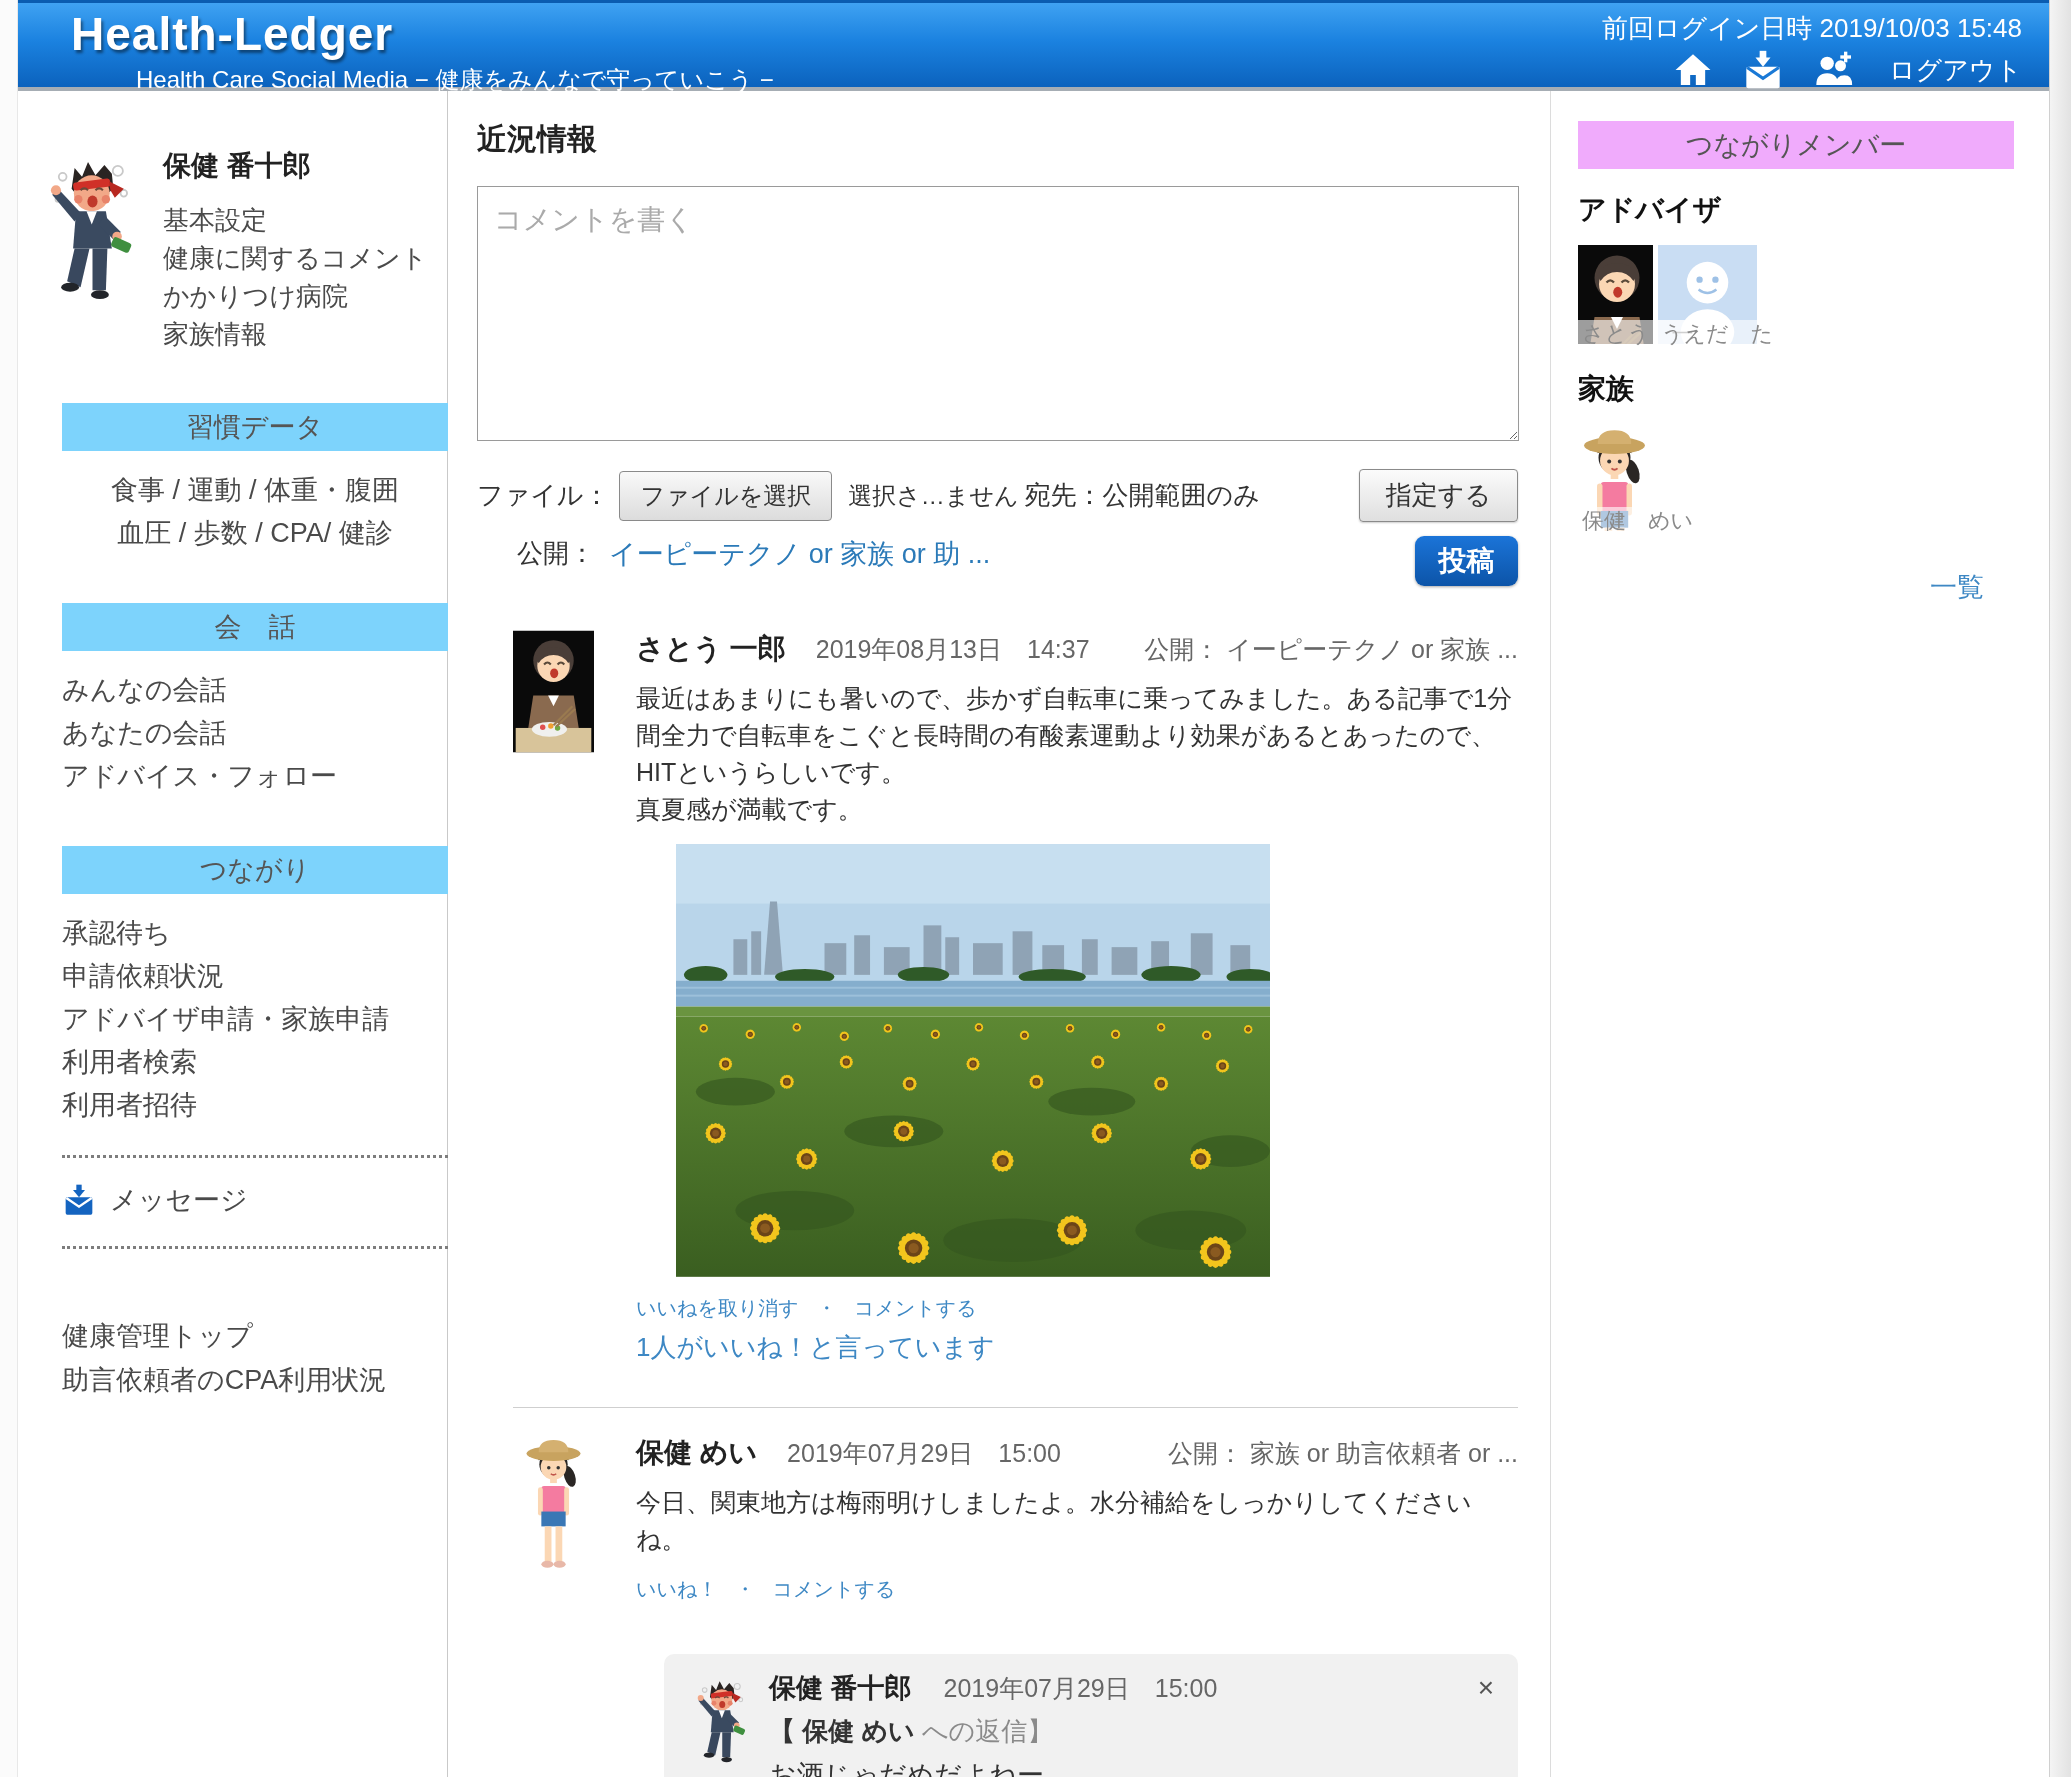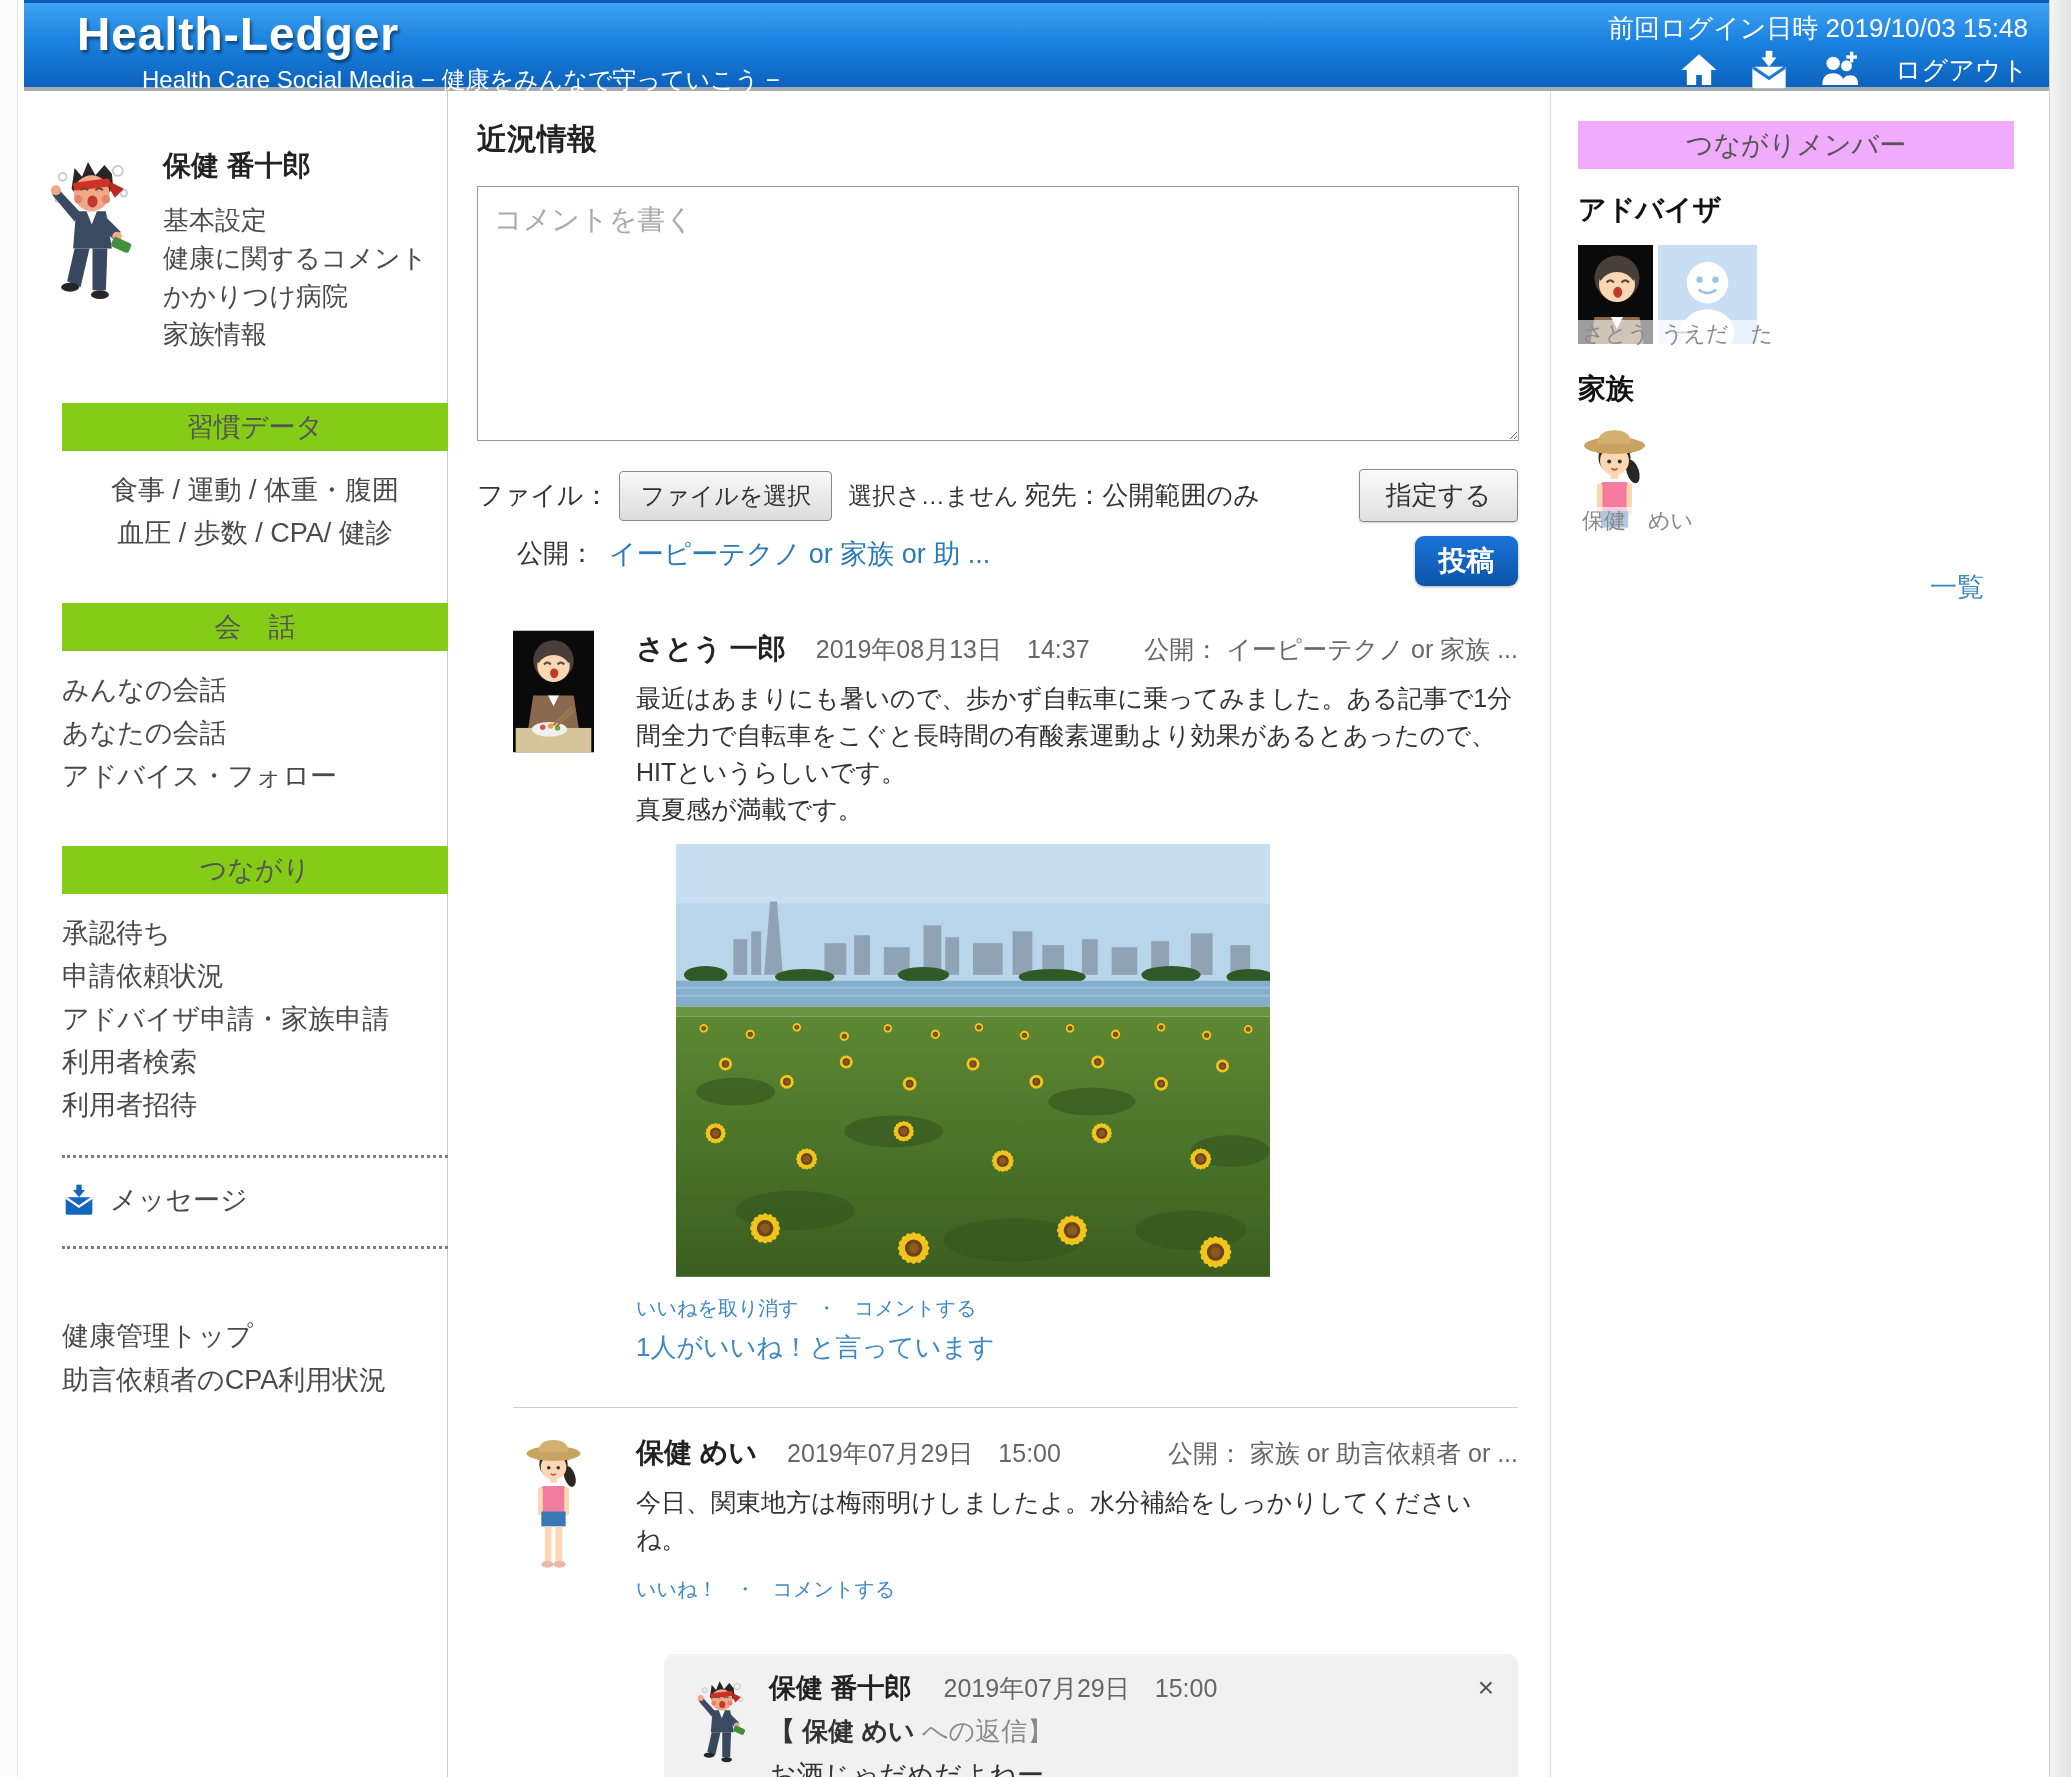--- a/index.html
+++ b/index.html
@@ -7,21 +7,21 @@
   body {
     width:2071px; height:1777px; overflow:hidden; position:relative;
     background:#fff; color:#333;
     font-family:"Liberation Sans","DejaVu Sans",sans-serif;
   }
   .gutter-left{position:absolute;left:0;top:0;width:18px;height:100%;background:#fbfbfb;border-right:1px solid #e8e8e8;z-index:6}
   .scrollbar{position:absolute;right:0;top:0;width:22px;height:100%;background:linear-gradient(90deg,#f4f4f4,#e2e2e2);border-left:1px solid #d0d0d0;z-index:6}
 
   
   .header{
-    margin-left:24px;width:2032px;height:91px;
+    margin-left:18px;width:2032px;height:91px;
     background:linear-gradient(180deg,#3fa2f2 0%,#1b82e0 45%,#0b62bd 100%);
     border-top:3px solid #0a5cb0;border-bottom:4px solid #a6adb4;
     display:flex;justify-content:space-between;
   }
   .logo-wrap{padding:4px 0 0 53px}
   .logo{font-size:46px;font-weight:bold;color:#fff;letter-spacing:1px;text-shadow:2px 3px 3px rgba(0,0,0,.45)}
   .tagline{font-size:24px;color:#fff;margin:3px 0 0 65px}
   .header-right{padding:8px 28px 0 0;display:flex;flex-direction:column;align-items:flex-end;color:#fff}
   .last-login{font-size:26px}
   .hdr-row{display:flex;align-items:center;margin-top:4px}
@@ -33,21 +33,21 @@
   .sidebar{width:430px;flex:0 0 auto;border-right:1px solid #c9c9c9;padding:28px 0 0 26px}
   .main{width:1103px;flex:0 0 auto;border-right:1px solid #dcdcdc;padding:24px 32px 0 29px}
   .rightbar{flex:1;padding:30px 30px 0 27px}
 
   
   .profile{display:flex}
   .profile-avatar{flex:0 0 auto;margin-top:34px;cursor:pointer}
   .profile-info{margin:28px 0 0 28px}
   .profile-name{font-size:28px;font-weight:bold;color:#222;margin-bottom:16px}
   .profile-links div{font-size:26px;color:#4a4a4a;line-height:38px;cursor:pointer}
-  .bar{margin:48px 0 18px 18px;width:386px;height:48px;line-height:48px;background:#84cc16;color:#555;font-size:27px;text-align:center}
+  .bar{margin:48px 0 18px 18px;width:386px;height:48px;line-height:48px;background:#7dd3fc;color:#555;font-size:27px;text-align:center}
   .bar.first{margin-top:50px}
   .habit-rows div{width:386px;margin-left:18px;text-align:center;font-size:27px;color:#4a4a4a;line-height:43px;cursor:pointer}
   .nav-items div{font-size:27px;color:#4a4a4a;line-height:43px;margin-left:18px;cursor:pointer}
   .dotted{margin:28px 0 0 18px;width:386px;border-top:3px dotted #7d7d7d}
   .msg-row{display:flex;align-items:center;margin:24px 0 0 18px;cursor:pointer}
   .msg-icon{width:34px;height:32px;color:#1464c0;--flap:#fff}
   .msg-label{font-size:27px;color:#4a4a4a;margin-left:14px}
   .side-footer{margin:65px 0 0 18px}
   .side-footer div{font-size:27px;color:#4a4a4a;line-height:44px;cursor:pointer}
 

